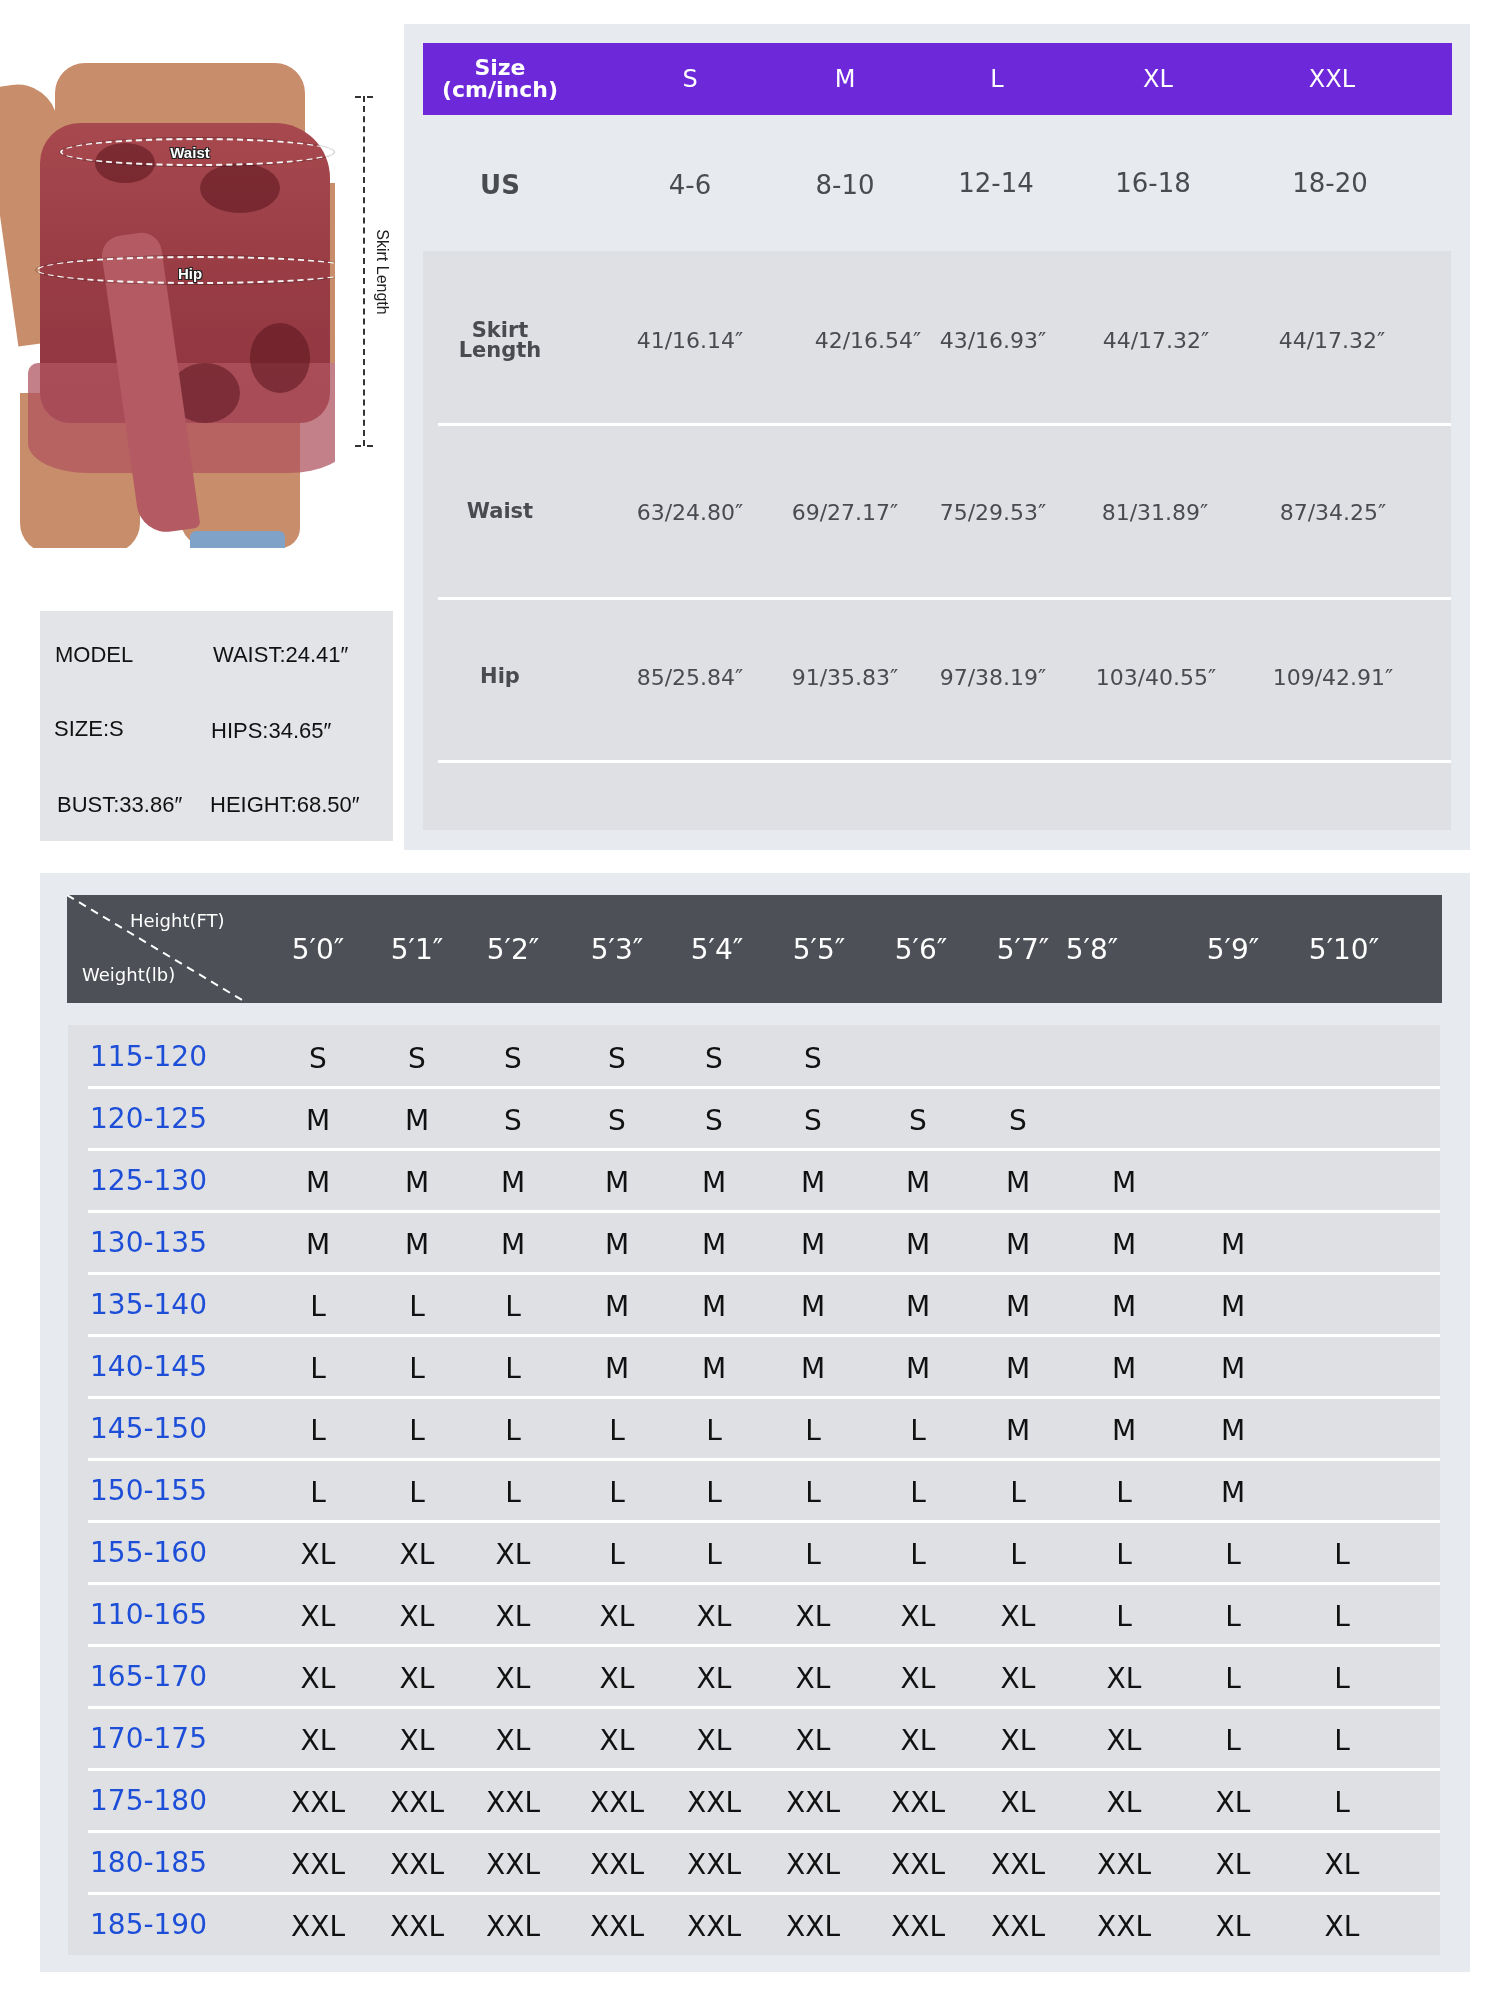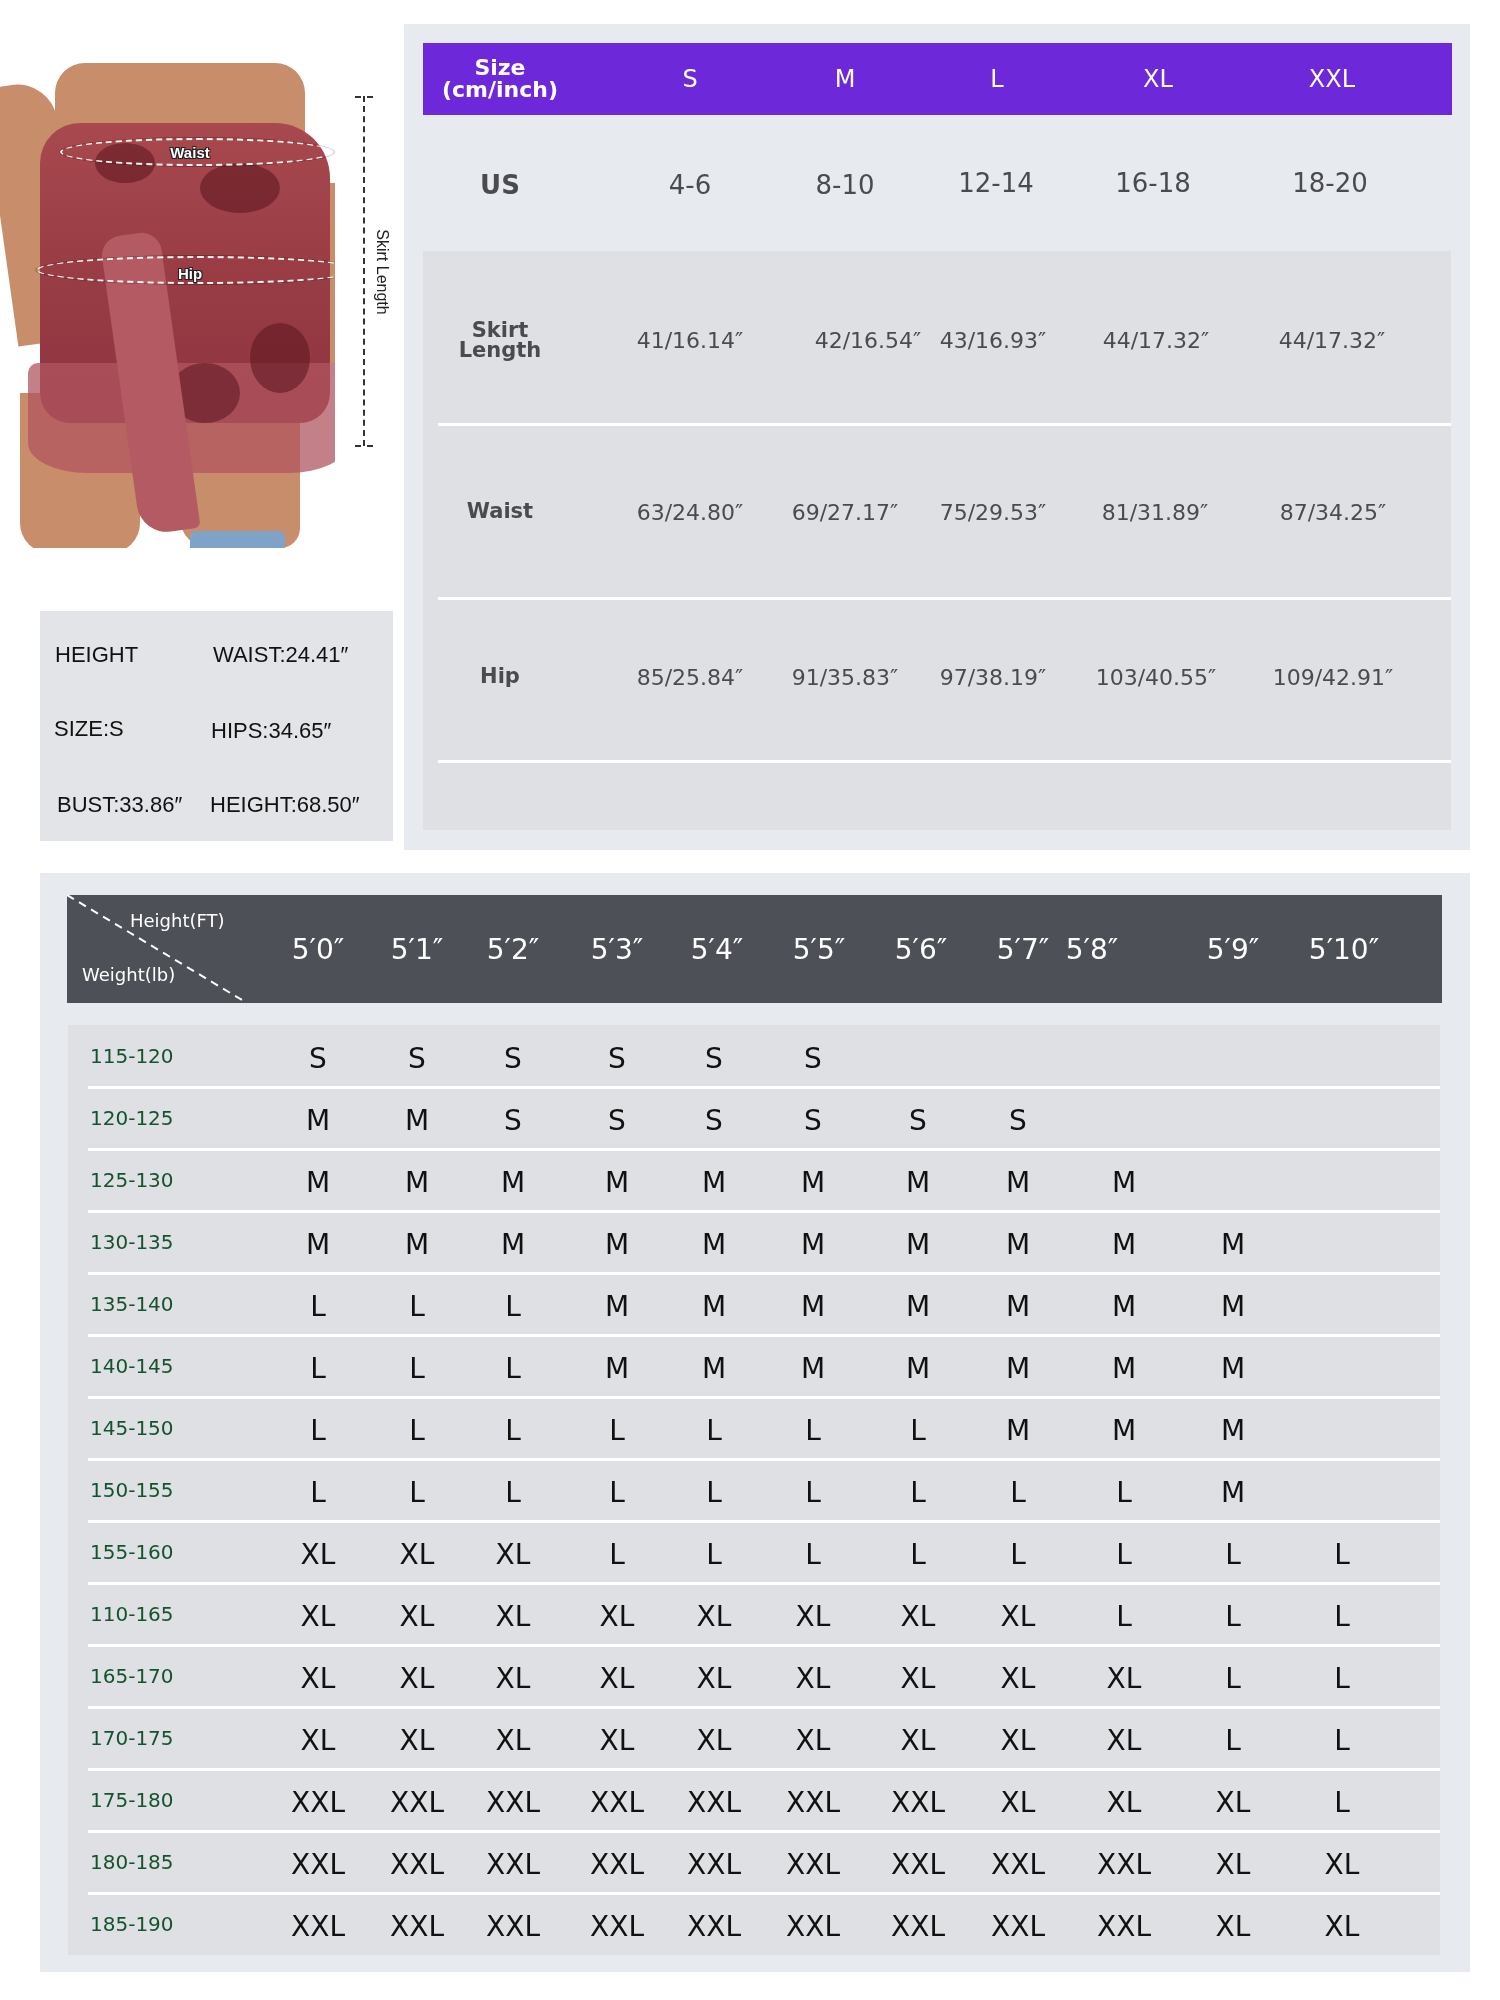--- a/index.html
+++ b/index.html
@@ -43,21 +43,21 @@
   .lab1{font-weight:bold;font-size:21px;line-height:20px;}
   .us{font-size:26px;}
 
   
   .panel2{left:40px;top:873px;width:1430px;height:1099px;background:#e7eaee;}
   .hdr2{left:67px;top:895px;width:1375px;height:108px;background:#4e5057;overflow:hidden;}
   .diag{position:absolute;left:0;top:0;width:180px;height:108px;}
   .hdr2 .t{position:absolute;color:#fff;font-size:18px;white-space:nowrap;}
   .hdr2 .h{position:absolute;top:54px;transform:translate(-50%,-50%);color:#fff;font-size:28px;white-space:nowrap;}
   .body2{left:68px;top:1025px;width:1372px;height:930px;background:#dfe0e4;}
-  .rowlab{position:absolute;left:90px;transform:translateY(-50%);font-size:20px;color:#14532d;white-space:nowrap;}
+  .rowlab{position:absolute;left:90px;transform:translateY(-50%);font-size:28px;color:#1d4ed8;white-space:nowrap;}
   .gcell{position:absolute;transform:translate(-50%,-50%);font-size:28px;color:#111;white-space:nowrap;}
 </style>
 </head>
 <body>
 
 <div class="abs photo">
   <div class="skin" style="left:55px;top:0;width:250px;height:80px;border-radius:30px 30px 0 0;"></div>
   <div class="skin" style="left:0;top:20px;width:70px;height:260px;border-radius:0 40px 40px 0;transform:rotate(-8deg);"></div>
   <div class="skin" style="left:300px;top:120px;width:35px;height:180px;border-radius:30px 0 0 30px;"></div>
   <div class="skin" style="left:20px;top:330px;width:120px;height:160px;border-radius:0 0 30px 30px;"></div>
@@ -74,21 +74,21 @@
   <div class="ellipse" style="left:36px;top:193px;width:320px;height:24px;"></div>
   <span class="mlabel" style="left:190px;top:89px;">Waist</span>
   <span class="mlabel" style="left:190px;top:210px;">Hip</span>
 </div>
 <div class="abs vline"></div>
 <div class="abs vcap" style="left:355px;top:96px;"></div>
 <div class="abs vcap" style="left:355px;top:445px;"></div>
 <div class="abs vtext">Skirt Length</div>
 
 <div class="abs model">
-  <span style="left:15px;top:31px;">HEIGHT</span>
+  <span style="left:15px;top:31px;">MODEL</span>
   <span style="left:173px;top:31px;">WAIST:24.41″</span>
   <span style="left:14px;top:105px;">SIZE:S</span>
   <span style="left:171px;top:107px;">HIPS:34.65″</span>
   <span style="left:17px;top:181px;">BUST:33.86″</span>
   <span style="left:170px;top:181px;">HEIGHT:68.50″</span>
 </div>
 
 <div class="abs panel1"></div>
 <div class="abs hdr1">
   <div class="c first" style="left:77px;">

